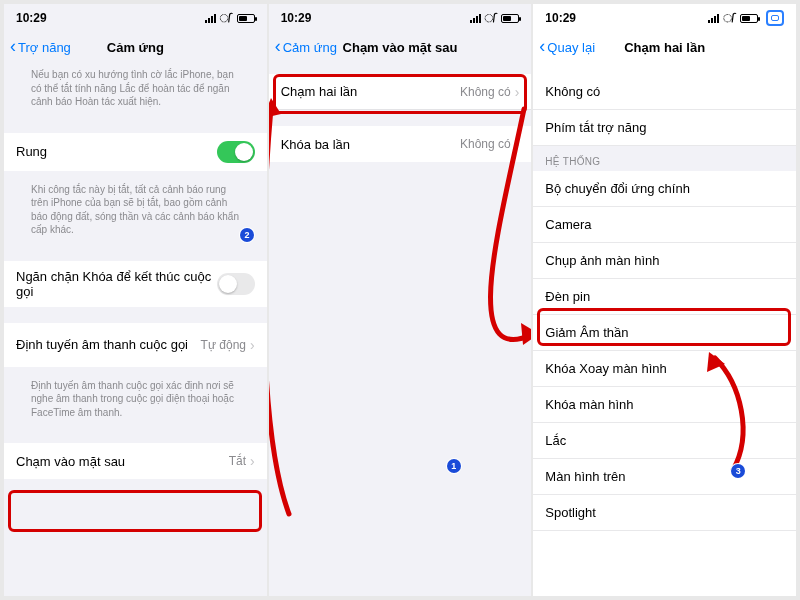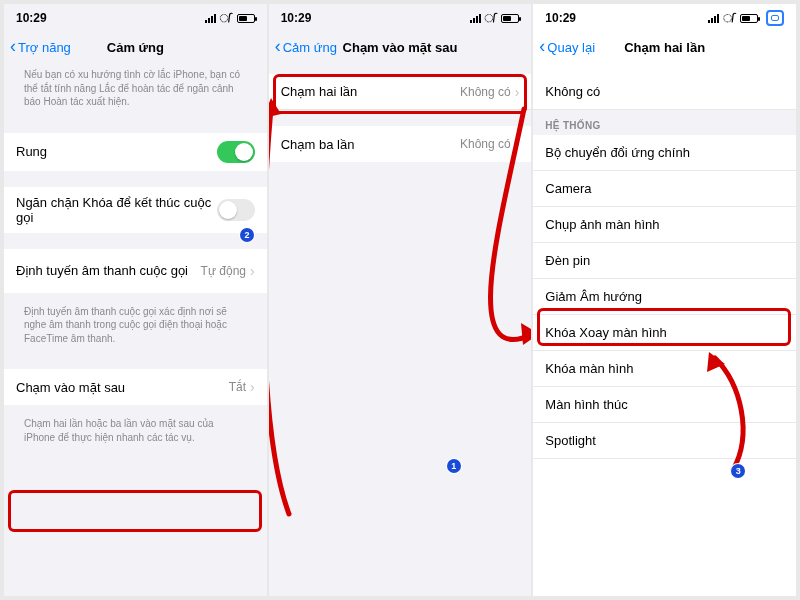--- a/index.html
+++ b/index.html
@@ -57,24 +57,24 @@
     color:#007aff; font-size:13px; display:flex; align-items:center; gap:2px;
   }
   .back .chev { font-size:18px; line-height:1; margin-top:-2px; }
   .navtitle {
     position:absolute; left:0; right:0; text-align:center;
     font-size:13px; font-weight:600; color:#000;
     pointer-events:none;
   }
   
   .note {
-    font-size:10px; color:#8a8a8e; padding:6px 20px 8px; line-height:1.35;
+    font-size:10px; color:#8a8a8e; padding:6px 27px 8px; line-height:1.35;
   }
   .section-head {
-    font-size:10px; color:#8a8a8e; padding:10px 12px 4px; text-transform:uppercase; letter-spacing:0.3px;font-weight:bold;
+    font-size:10px; color:#8a8a8e; padding:10px 12px 4px; text-transform:uppercase; letter-spacing:0.3px;
   }
   .cell {
     background:#fff; min-height:36px;
     padding:8px 12px;
     display:flex; align-items:center; justify-content:space-between;
     font-size:13px; color:#000;
     border-bottom:0.5px solid #e3e3e6;
   }
   .cell:last-child { border-bottom:none;margin-top:16px; }
   .group { margin:0 0 6px 0; }
@@ -136,20 +136,21 @@
     <div class="note">Nếu bạn có xu hướng tình cờ lắc iPhone, bạn có thể tắt tính năng Lắc để hoàn tác để ngăn cảnh báo Hoàn tác xuất hiện.</div>
 
     <div class="group">
       <div class="cell">
         <span class="label">Rung</span>
         <span class="toggle on">
             <span class="knob"></span>
           </span>
       </div>
     </div>
+    <div class="note">Khi công tắc này bị tắt, tất cả cảnh báo rung trên iPhone của bạn sẽ bị tắt, bao gồm cảnh báo động đất, sóng thần và các cảnh báo khẩn cấp khác.</div>
 
     <div class="group">
       <div class="cell" style="min-height:44px">
         <span class="label">Ngăn chặn Khóa để kết thúc cuộc gọi</span>
         <span class="toggle">
             <span class="knob"></span>
           </span>
       </div>
     </div>
 
@@ -166,21 +167,20 @@
 
     <div class="group">
       <div class="cell">
         <span class="label">Chạm vào mặt sau</span>
         <span class="value">
           <span>Tắt</span>
           <span class="chevr">›</span>
         </span>
       </div>
     </div>
-    <div class="note">Chạm hai lần hoặc ba lần vào mặt sau của iPhone để thực hiện nhanh các tác vụ.</div>
 
     <div class="hl" style="left:4px; top:486px; width:254px; height:42px;"></div>
     <div class="badge" style="left:236px; top:224px;">2</div>
   </div>
 
   <div class="phone">
     <div class="statusbar">
       <span>10:29</span>
       <span class="right">
         <span class="sig">
@@ -205,21 +205,21 @@
 
     <div class="group" style="margin-top:12px">
       <div class="cell">
         <span class="label">Chạm hai lần</span>
         <span class="value">
           <span>Không có</span>
           <span class="chevr">›</span>
         </span>
       </div>
       <div class="cell">
-        <span class="label">Chạm ba lần</span>
+        <span class="label">Khóa ba lần</span>
         <span class="value">
           <span>Không có</span>
           <span class="chevr">›</span>
         </span>
       </div>
     </div>
 
     <div class="hl" style="left:4px; top:70px; width:254px; height:40px;"></div>
 
     <svg class="arrow" style="left:-20px; top:80px; width:60px; height:440px;">
@@ -255,46 +255,52 @@
         <span class="chev">‹</span>
         <span>Quay lại</span>
       </div>
       <div class="navtitle">Chạm hai lần</div>
     </div>
 
     <div style="height:12px"></div>
     <div class="cell">
       <span class="label">Không có</span>
     </div>
+    <div class="cell">
+      <span class="label">Phím tắt trợ năng</span>
+    </div>
 
     <div class="section-head" style="background:#f2f2f7">HỆ THỐNG</div>
 
     <div class="cell">
         <span class="label">Bộ chuyển đổi ứng chính</span>
       </div>
     <div class="cell">
         <span class="label">Camera</span>
       </div>
     <div class="cell">
         <span class="label">Chụp ảnh màn hình</span>
       </div>
     <div class="cell">
         <span class="label">Đèn pin</span>
       </div>
     <div class="cell">
-        <span class="label">Giảm Âm hướng</span>
+        <span class="label">Giảm Âm thần</span>
       </div>
     <div class="cell">
         <span class="label">Khóa Xoay màn hình</span>
       </div>
     <div class="cell">
         <span class="label">Khóa màn hình</span>
       </div>
     <div class="cell">
-        <span class="label">Màn hình thúc</span>
+        <span class="label">Lắc</span>
+      </div>
+    <div class="cell">
+        <span class="label">Màn hình trên</span>
       </div>
     <div class="cell">
         <span class="label">Spotlight</span>
       </div>
 
     <div class="hl" style="left:4px; top:304px; width:254px; height:38px;"></div>
     <svg class="arrow" style="left:140px; top:340px; width:100px; height:140px;">
       <path d="M60 126 C 80 90, 68 40, 42 14"></path>
       <polygon points="36,8 34,28 52,20"></polygon>
     </svg>

